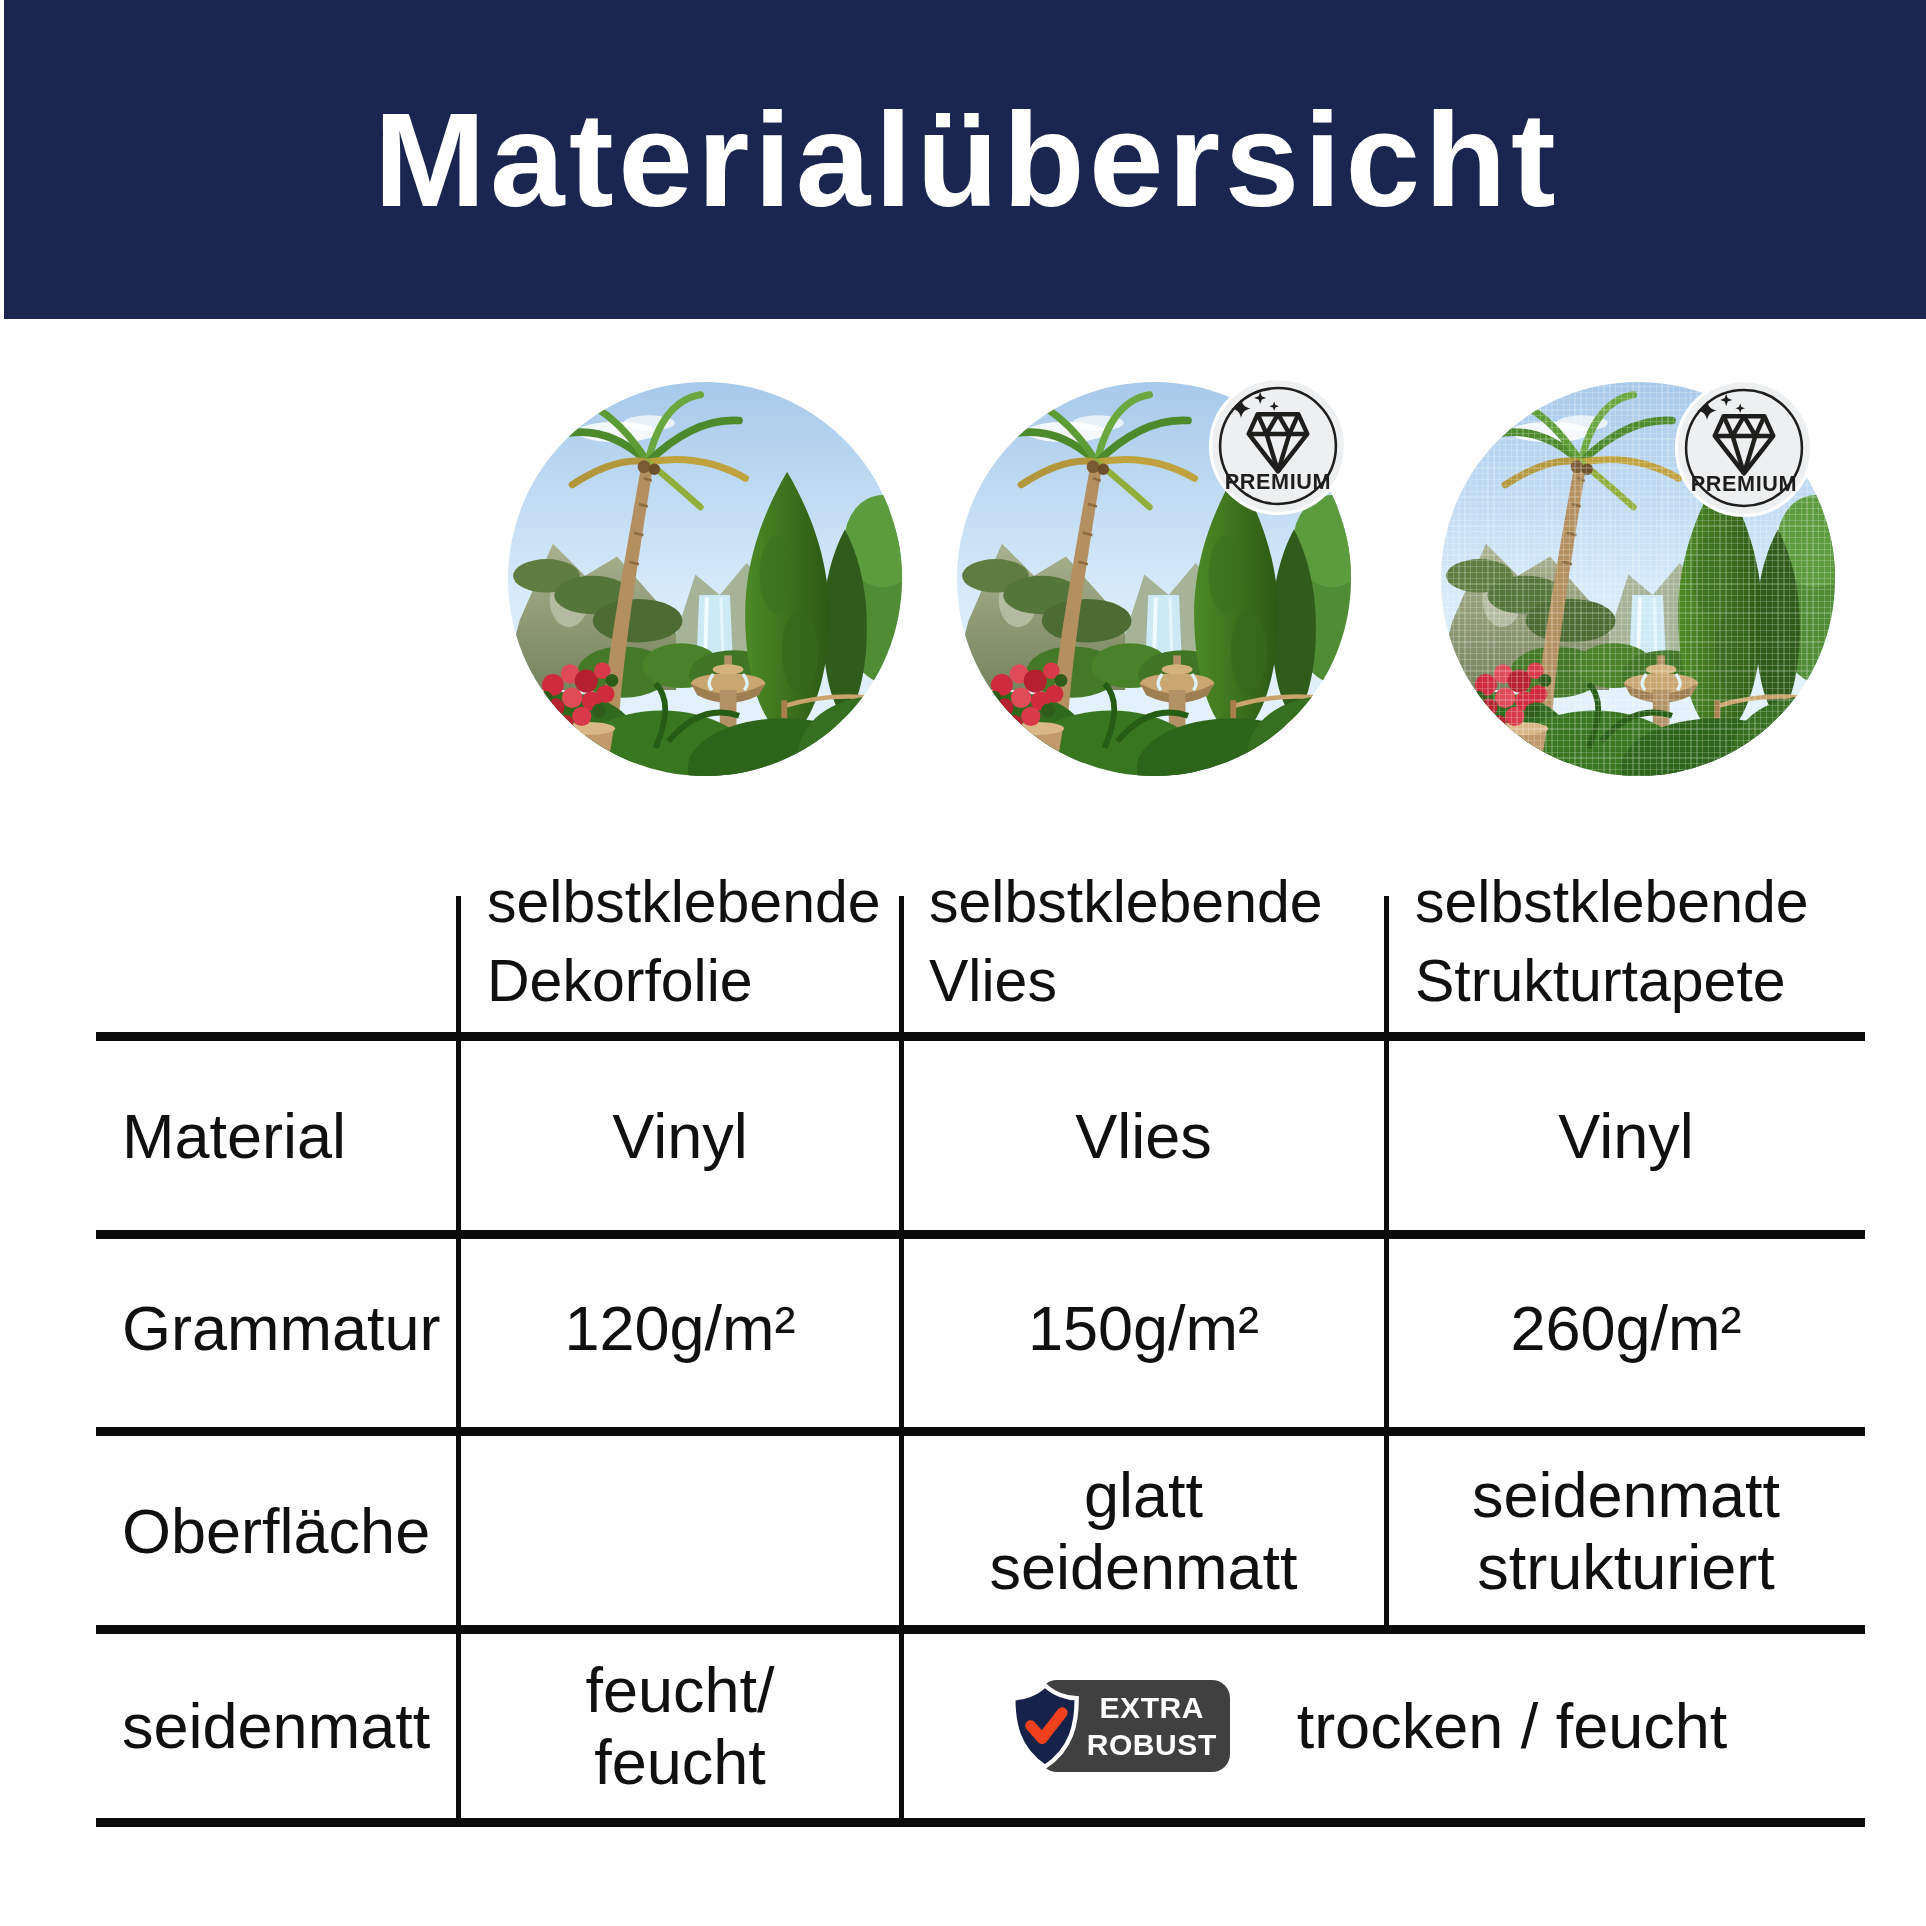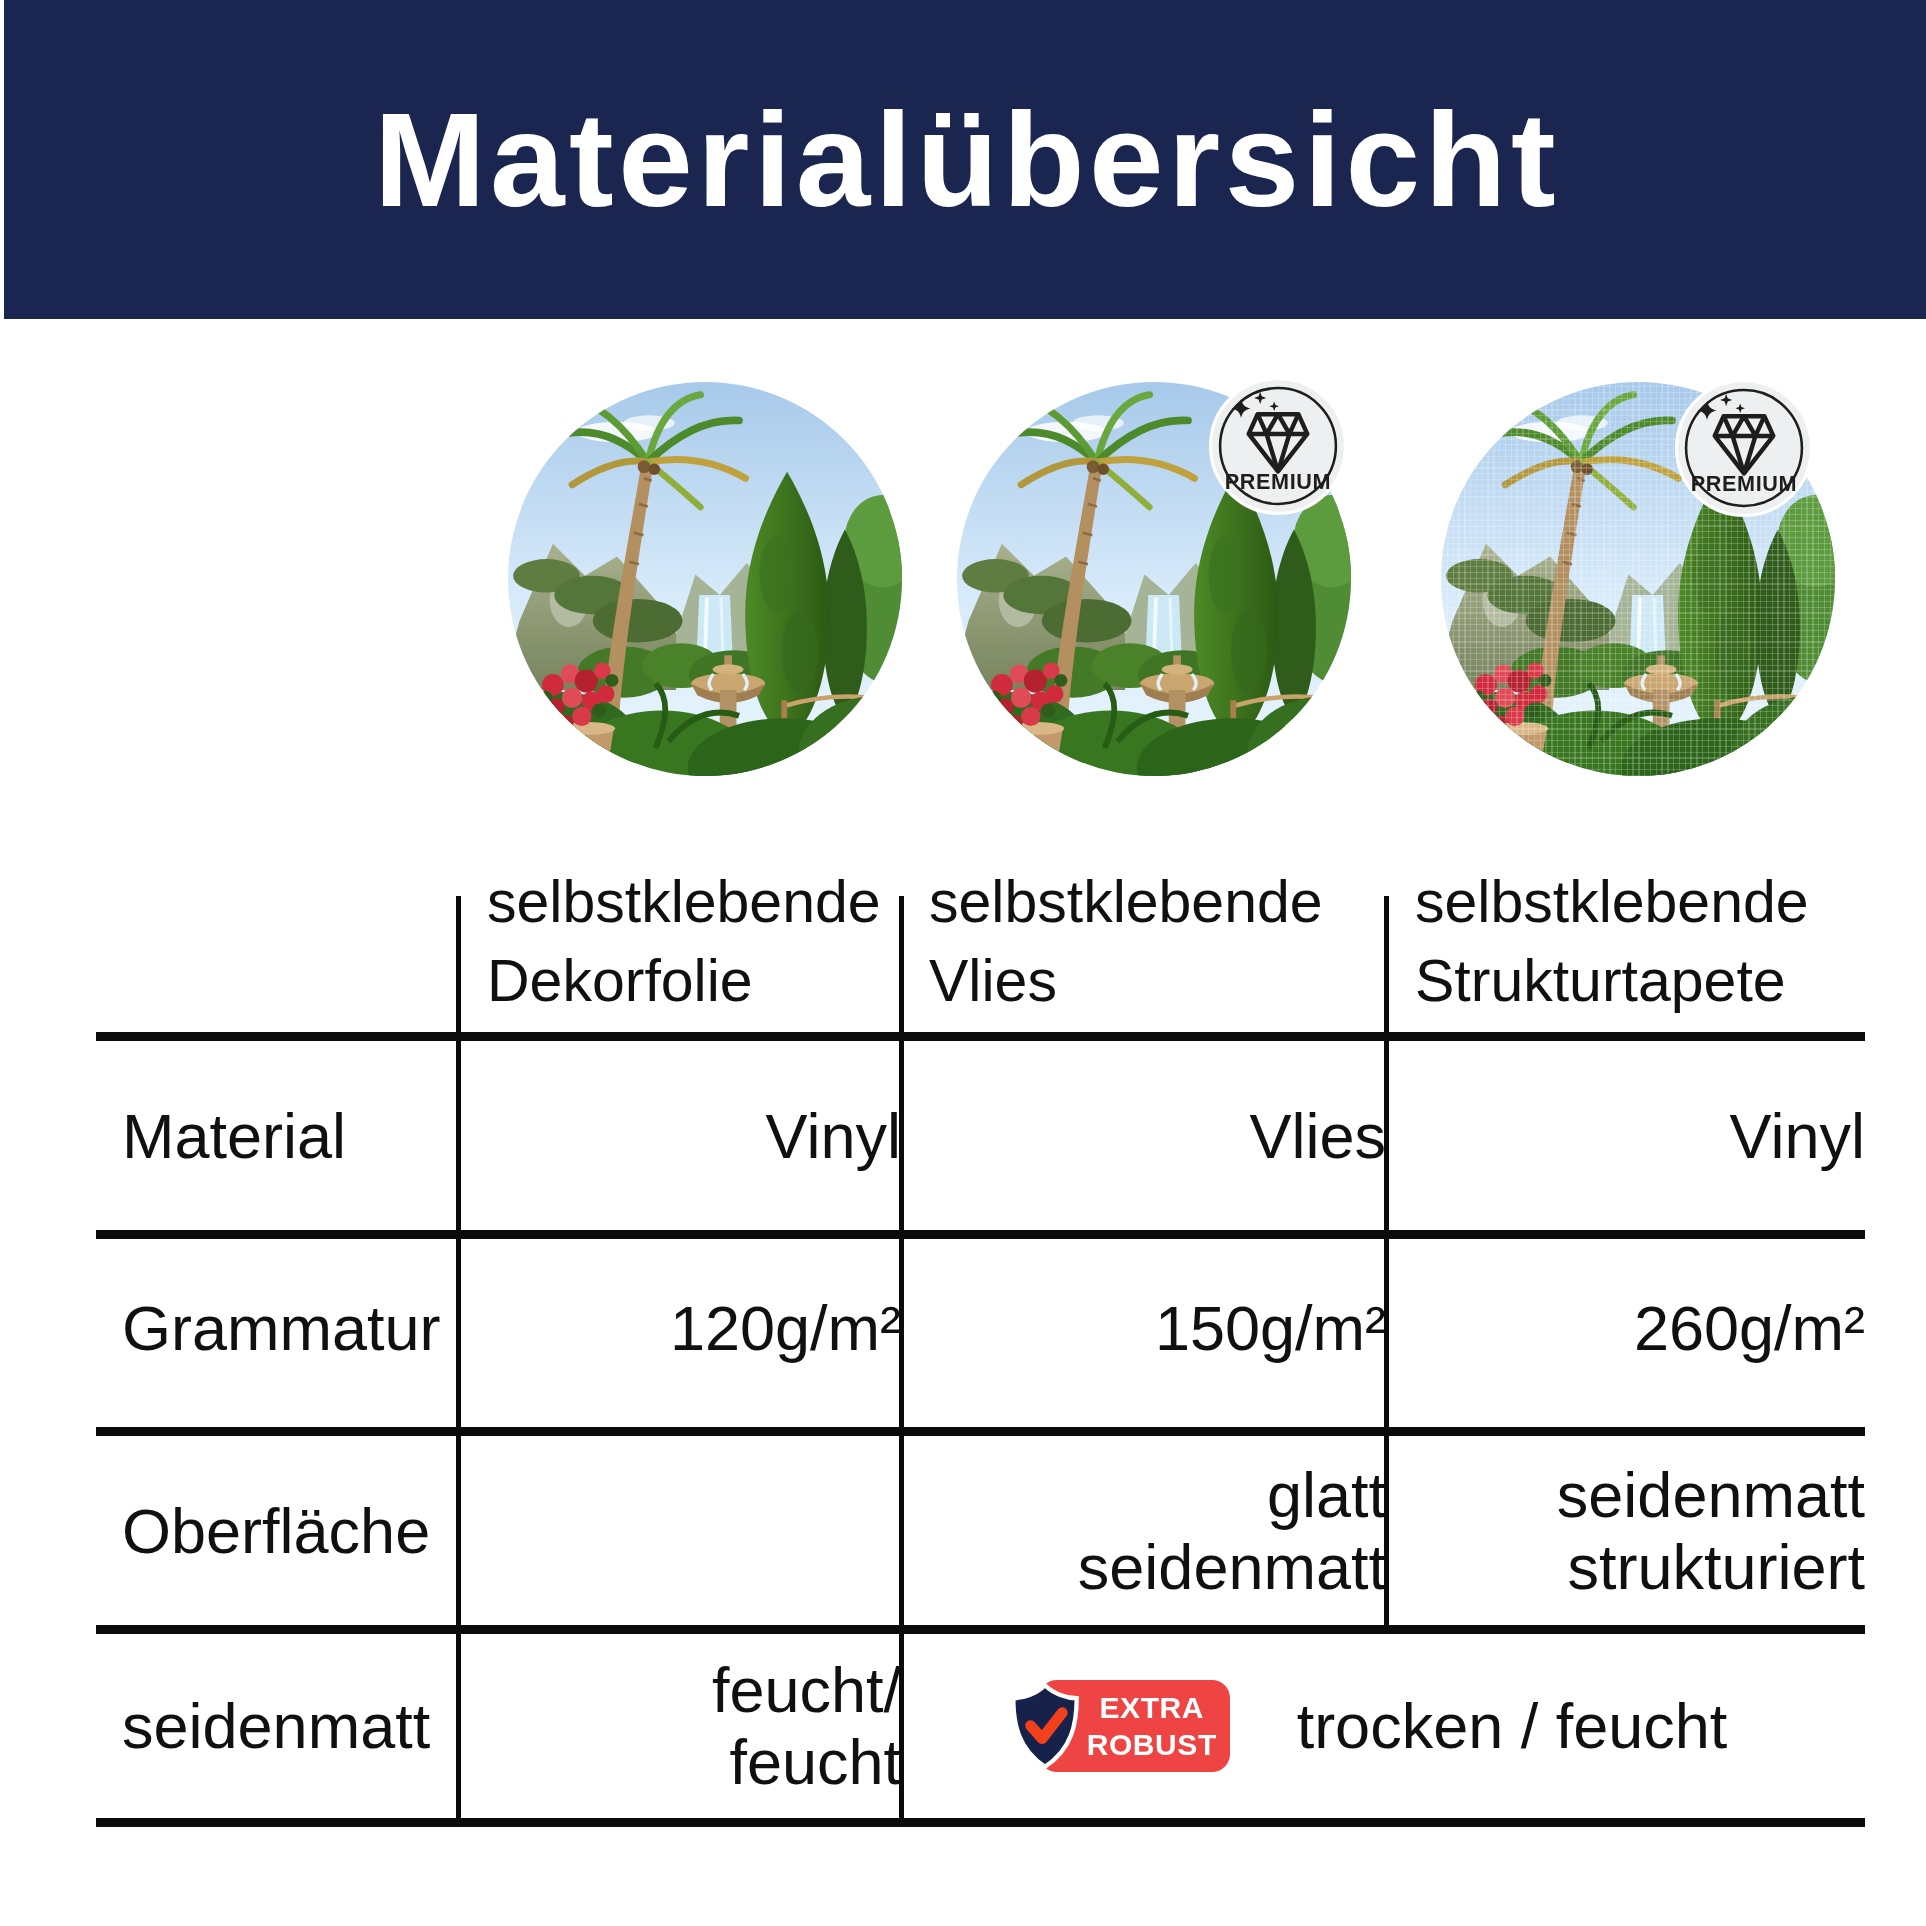--- a/index.html
+++ b/index.html
@@ -27,37 +27,37 @@
   
   .hline{position:absolute;left:96px;width:1769px;height:9px;background:#0b0b0b;}
   .vline{position:absolute;width:5.1px;background:#0b0b0b;}
   #h1{top:1032px;} #h2{top:1230px;} #h3{top:1427px;} #h4{top:1625px;} #h5{top:1818px;}
   #v1{left:456px;top:896px;height:931px;}
   #v2{left:899px;top:896px;height:931px;}
   #v3{left:1384px;top:896px;height:738px;}
 
   
   .cell{position:absolute;display:flex;flex-direction:column;justify-content:center;
-        align-items:flex-end;text-align:center;font-size:63px;line-height:72px;}
+        align-items:center;text-align:center;font-size:63px;line-height:72px;}
   .cell.head{align-items:flex-start;text-align:left;font-size:59px;line-height:67px;padding-left:28px;box-sizing:border-box;}
   .cell.rowlabel{align-items:flex-start;text-align:right;}
   .c1{left:459px;width:442px;} .c2{left:901px;width:485px;} .c3{left:1387px;width:478px;}
   .lab{left:122px;width:331px;}
   .rhead{top:874px;height:136px;gap:12px;}
   .r1{top:1041px;height:189px;}
   .r2{top:1239px;height:177px;}
   .r3{top:1436px;height:189px;}
   .r4{top:1634px;height:184px;}
   .line:empty{display:none;}
 
   
   .merged{left:901px;width:964px;flex-direction:row;gap:67px;align-items:center;}
 
   
-  .robust{position:relative;width:191px;height:92px;background:#ef4444;border-radius:18px;flex:0 0 auto;}
+  .robust{position:relative;width:191px;height:92px;background:#404040;border-radius:18px;flex:0 0 auto;}
   .robust .shield{position:absolute;left:-29.5px;top:-9px;width:72px;height:110px;}
   .robust .rtext{position:absolute;left:48px;top:9px;color:#ffffff;font-weight:bold;
                  font-size:30px;line-height:37px;letter-spacing:0.6px;}
 </style>
 </head>
 <body>
 
 <div id="page">
 
   <svg width="0" height="0" style="position:absolute" aria-hidden="true">

